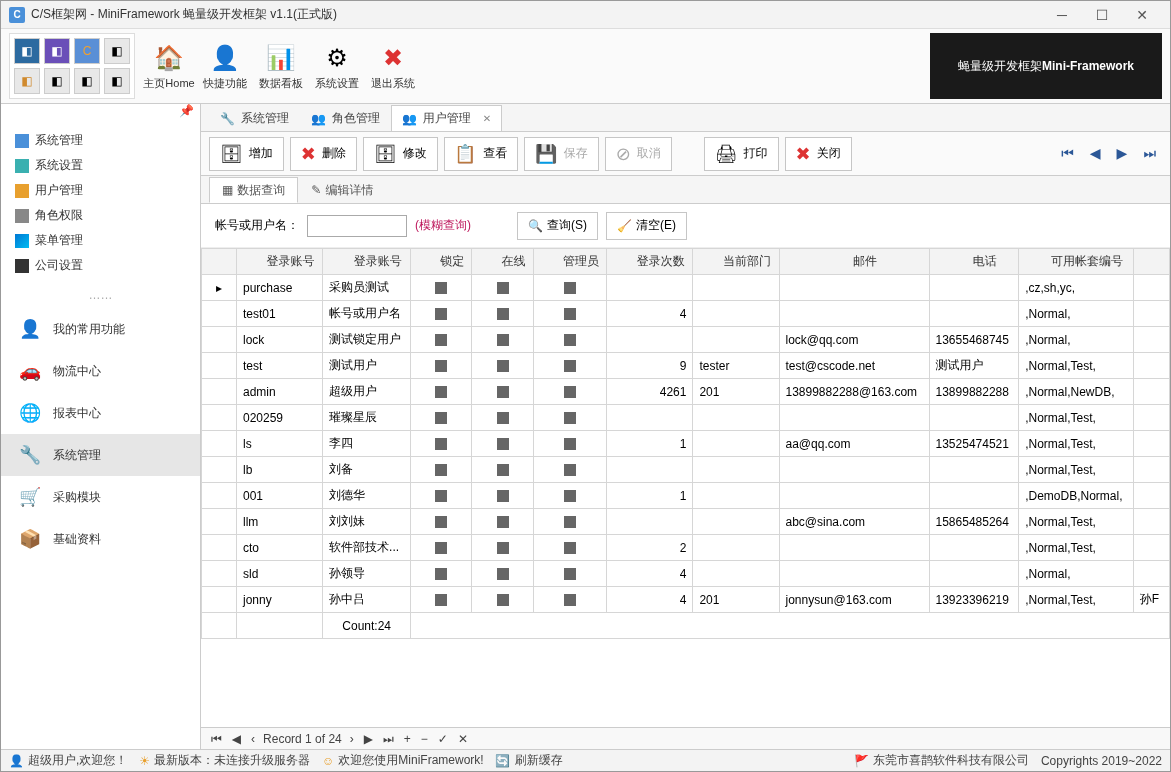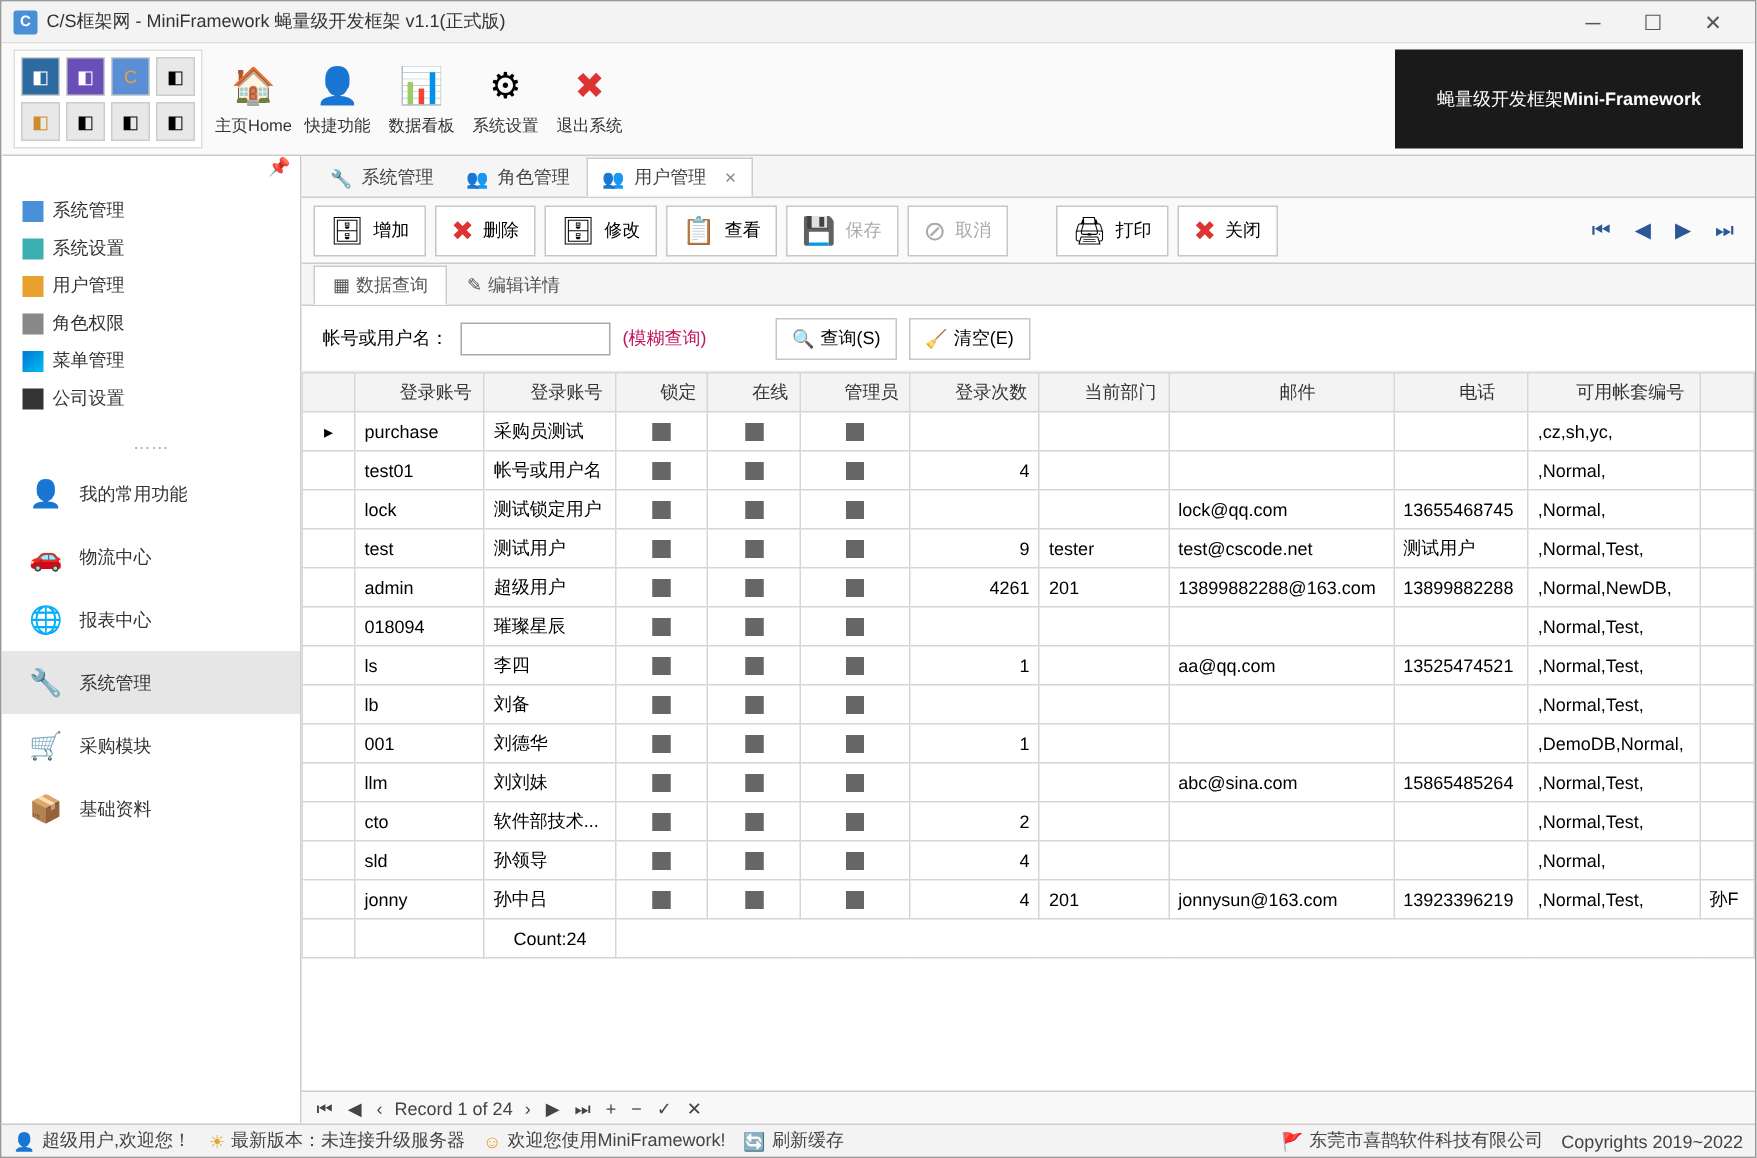--- a/index.html
+++ b/index.html
@@ -351,21 +351,21 @@
 <td class="center"><span class="chk"></span></td>
 <td class="right">4261</td>
               <td>201</td>
               <td>13899882288@163.com</td>
               <td>13899882288</td>
               <td>,Normal,NewDB,</td>
               <td></td>
 </tr>
             <tr>
 <td class="center"></td>
-<td>018094</td>
+<td>020259</td>
               <td>璀璨星辰</td>
 <td class="center"><span class="chk"></span></td>
 <td class="center"><span class="chk"></span></td>
 <td class="center"><span class="chk"></span></td>
 <td class="right"></td>
               <td></td>
               <td></td>
               <td></td>
               <td>,Normal,Test,</td>
               <td></td>

